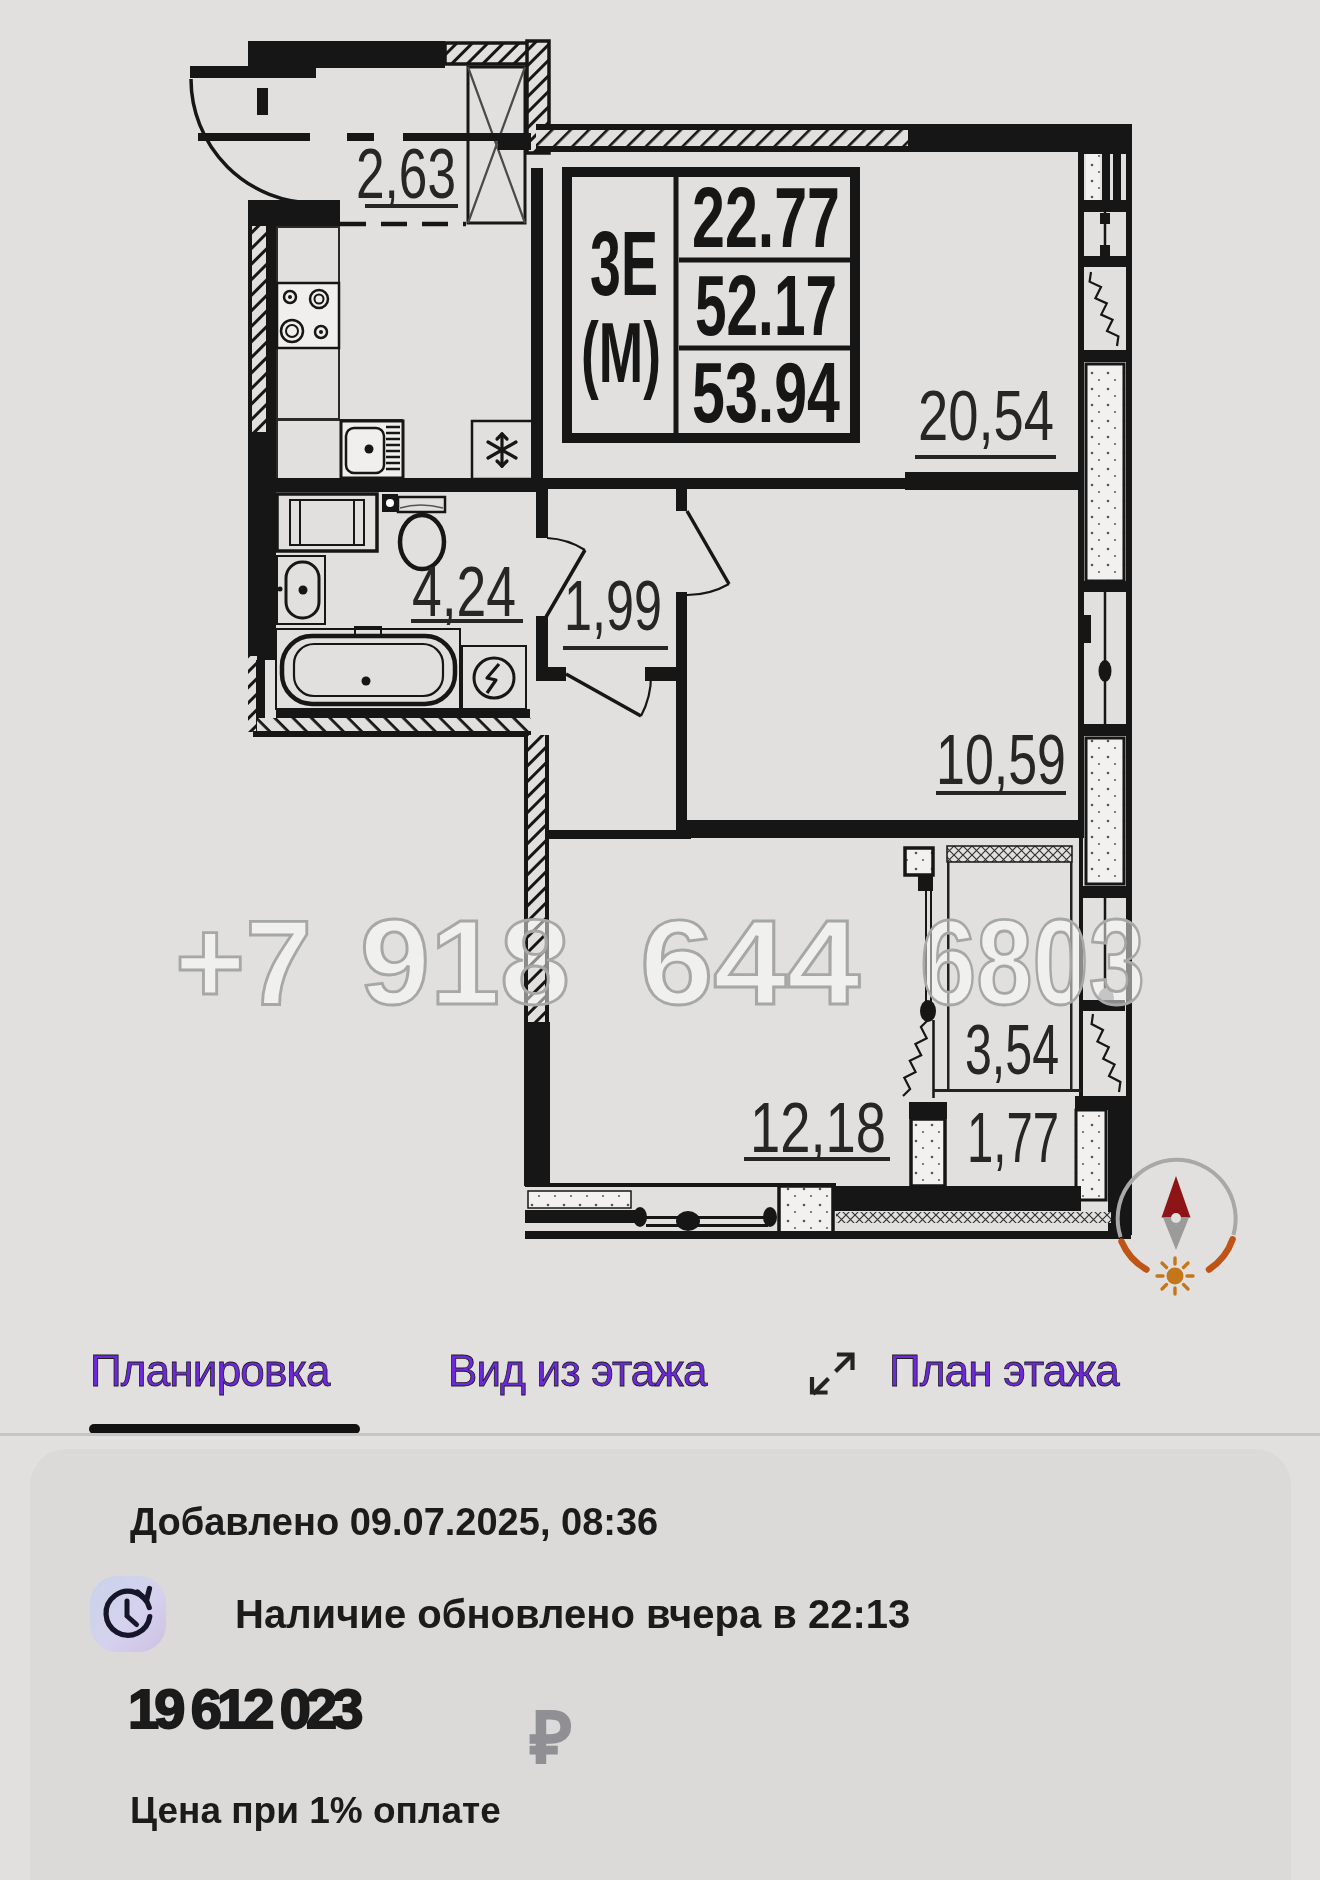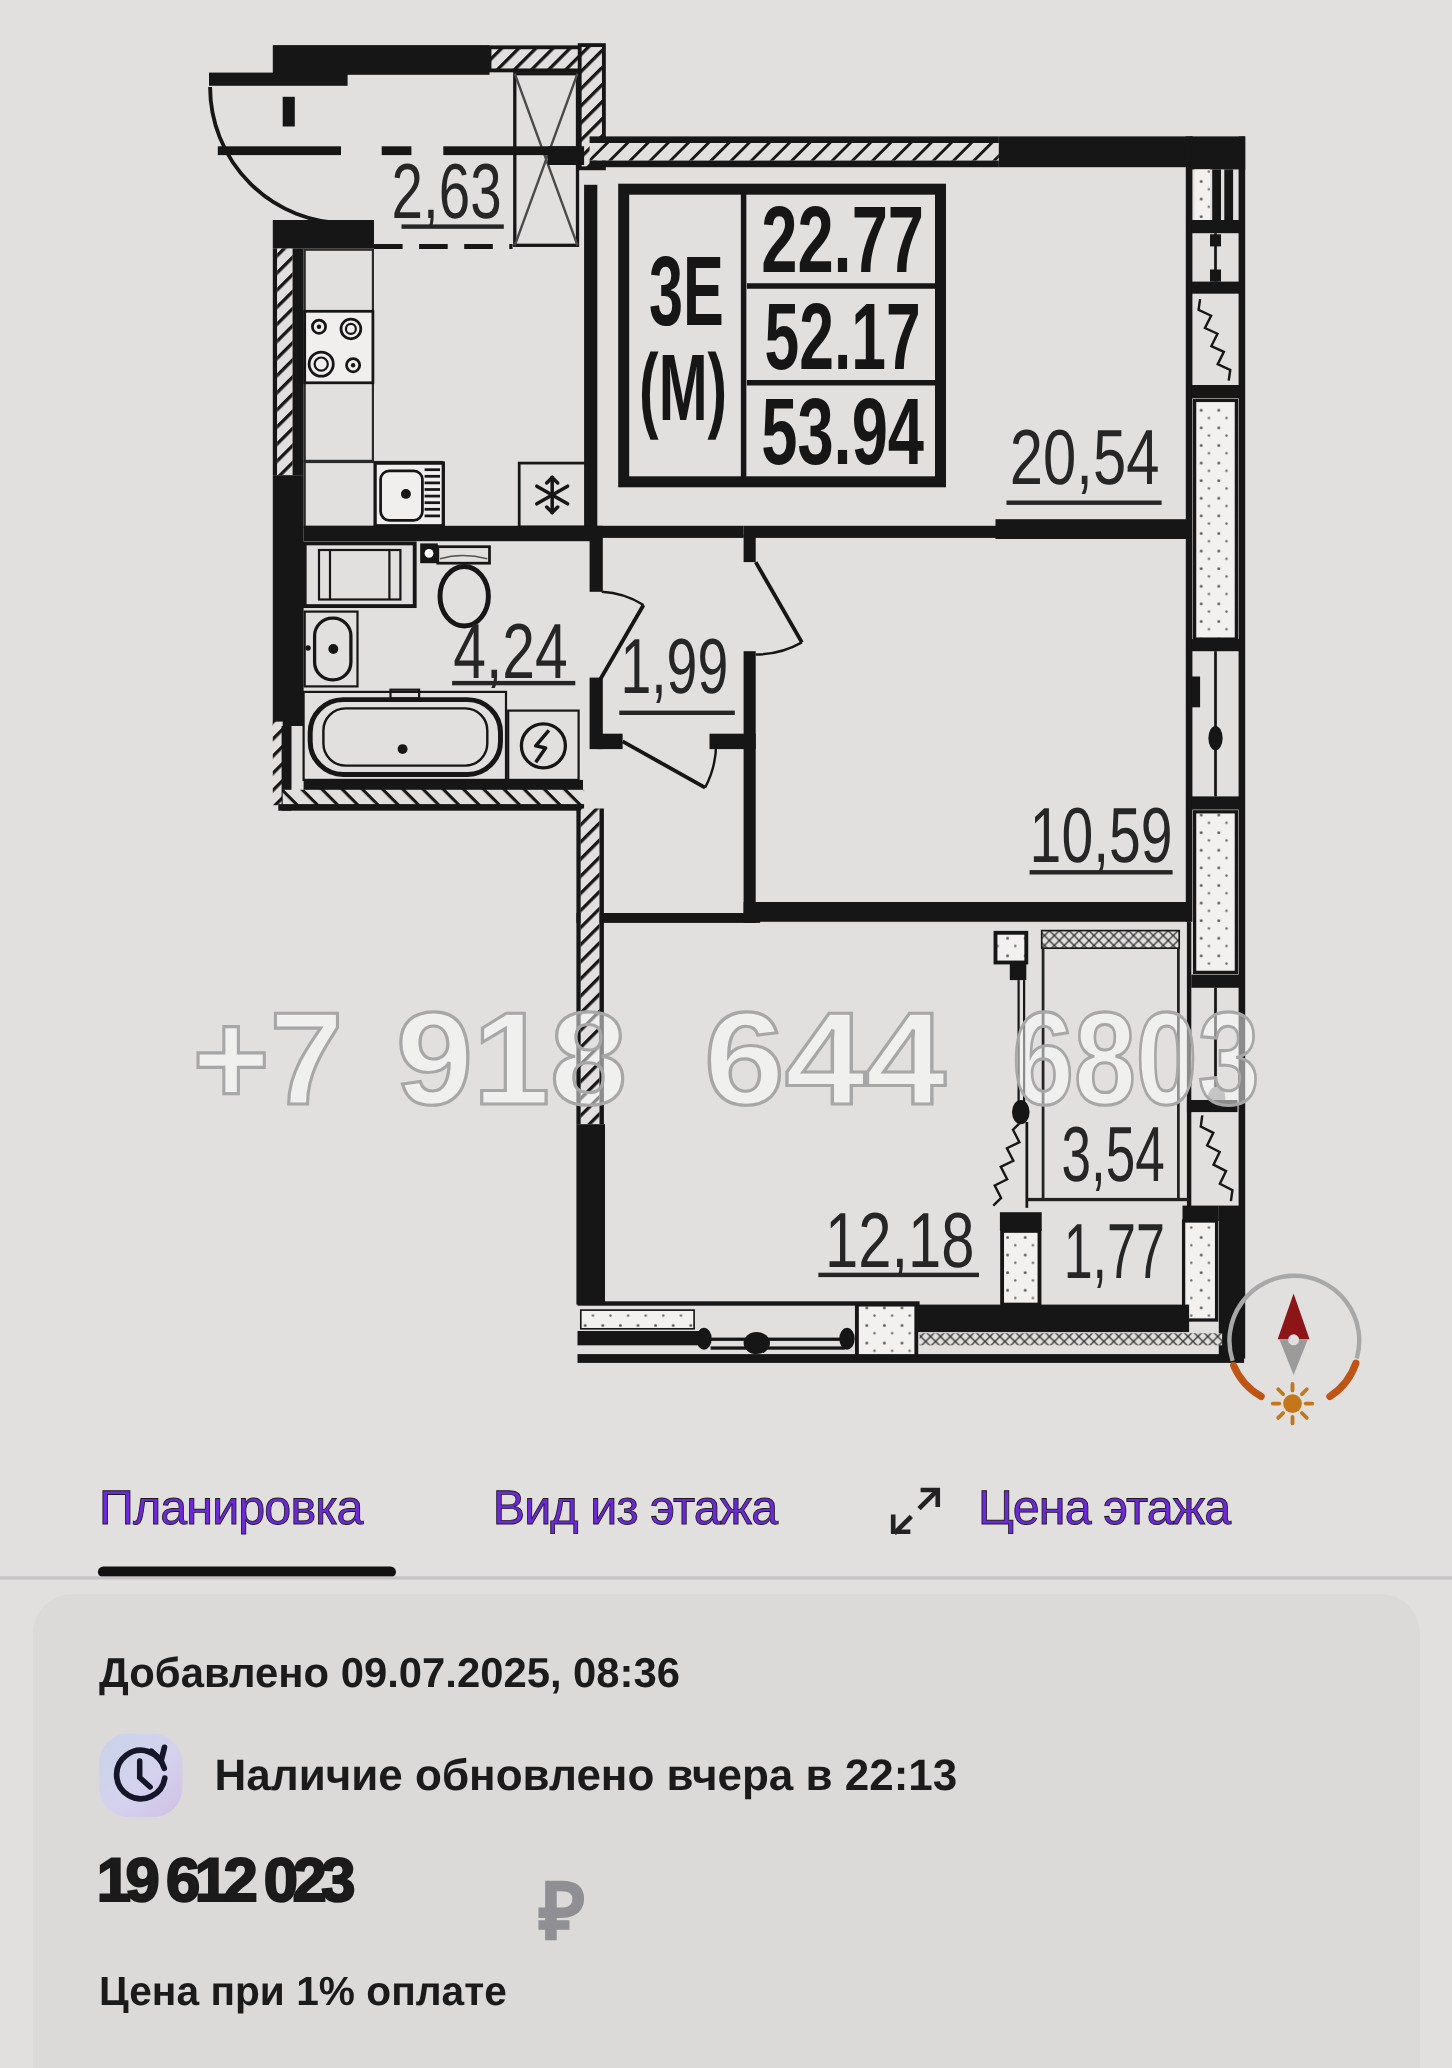--- a/index.html
+++ b/index.html
@@ -3,21 +3,21 @@
 <meta charset="utf-8">
 <style>
   html,body{margin:0;padding:0;}
   body{width:1320px;height:1880px;background:#E1E0DE;position:relative;overflow:hidden;
        font-family:"Liberation Sans", sans-serif;}
   #plan{position:absolute;top:0;left:0;}
   .tab{position:absolute;font-weight:normal;color:#6d28d9;font-size:44px;letter-spacing:-0.8px;white-space:nowrap;-webkit-text-stroke:0.8px #1b1b1b;}
   #tabline{position:absolute;left:89px;top:1424px;width:271px;height:10px;background:#111;border-radius:5px;}
   #divider{position:absolute;left:0;top:1433px;width:1320px;height:3px;background:#C5C5C7;}
   #card{position:absolute;left:30px;top:1449px;width:1261px;height:500px;background:#DBDAD9;border-radius:36px;}
-  .ct{position:absolute;color:#1b1b1b;font-weight:bold;white-space:nowrap;}
+  .ct{position:absolute;color:#1b1b1b;font-weight:bold;white-space:nowrap;margin-left:40px;}
 </style>
 </head>
 <body>
 
 <svg id="plan" width="1320" height="1320" viewBox="0 0 1320 1320">
 <defs>
 <pattern id="h45" width="11" height="11" patternUnits="userSpaceOnUse" patternTransform="rotate(45)">
         <rect width="11" height="11" fill="#E1E0DE"></rect>
         <rect width="3" height="11" fill="#161616"></rect>
       </pattern>
@@ -413,21 +413,21 @@
 
 <svg style="position:absolute;left:806px;top:1346px;" width="52" height="52" viewBox="0 0 52 52">
   <g stroke="#232323" stroke-width="4.2" fill="none" stroke-linecap="square" stroke-linejoin="miter">
     <path d="M31 24 L43.5 11.5"></path>
     <path d="M33 8.5 L46.5 8.5 L46.5 22"></path>
     <path d="M21 34 L8.5 46.5"></path>
     <path d="M6 33 L6 46.5 L19.5 46.5"></path>
   </g>
 </svg>
 
-<div class="tab" style="left:889px;top:1346px;">Цена этажа</div>
+<div class="tab" style="left:889px;top:1346px;">План этажа</div>
 
 <div id="tabline"></div>
 
 <div id="divider"></div>
 
 <div id="card"></div>
 
 <div class="ct" style="left:90px;top:1501px;font-size:38px;">Добавлено 09.07.2025, 08:36</div>
 
 <svg style="position:absolute;left:90px;top:1576px;" width="76" height="76" viewBox="0 0 76 76">

